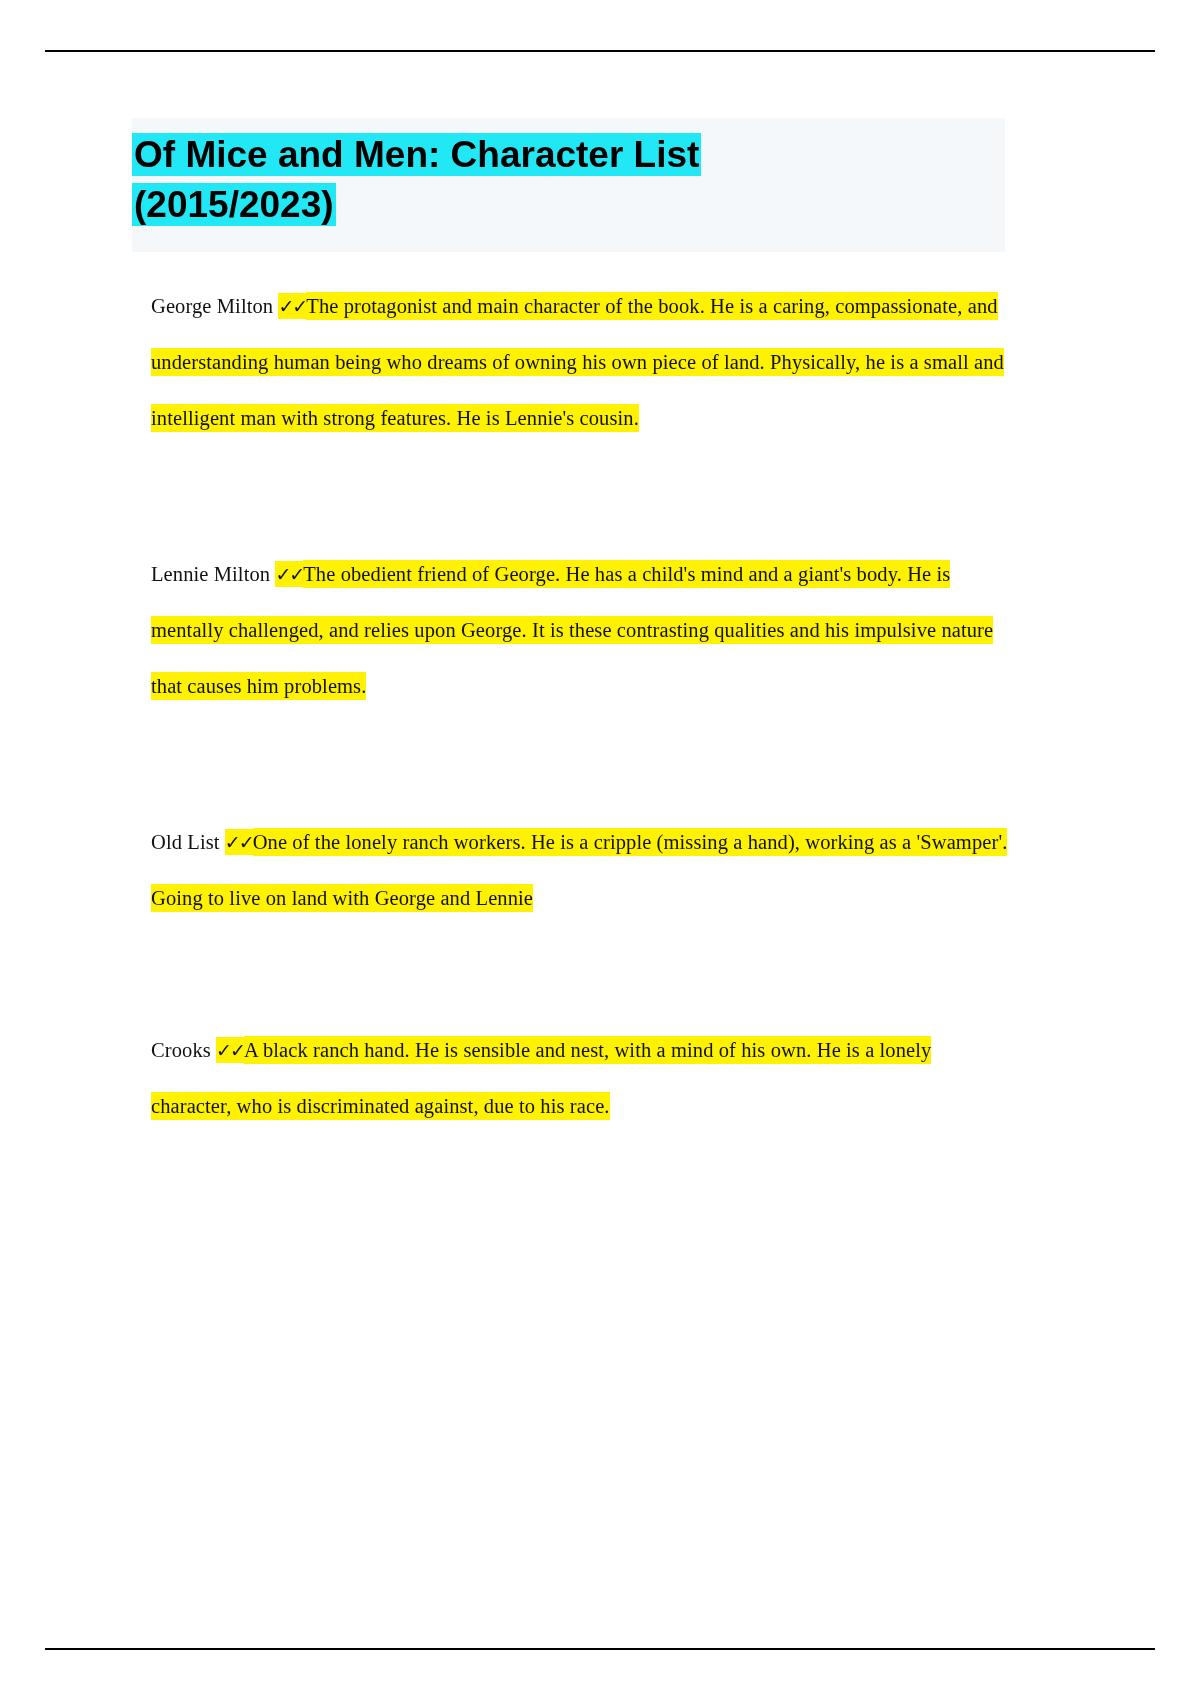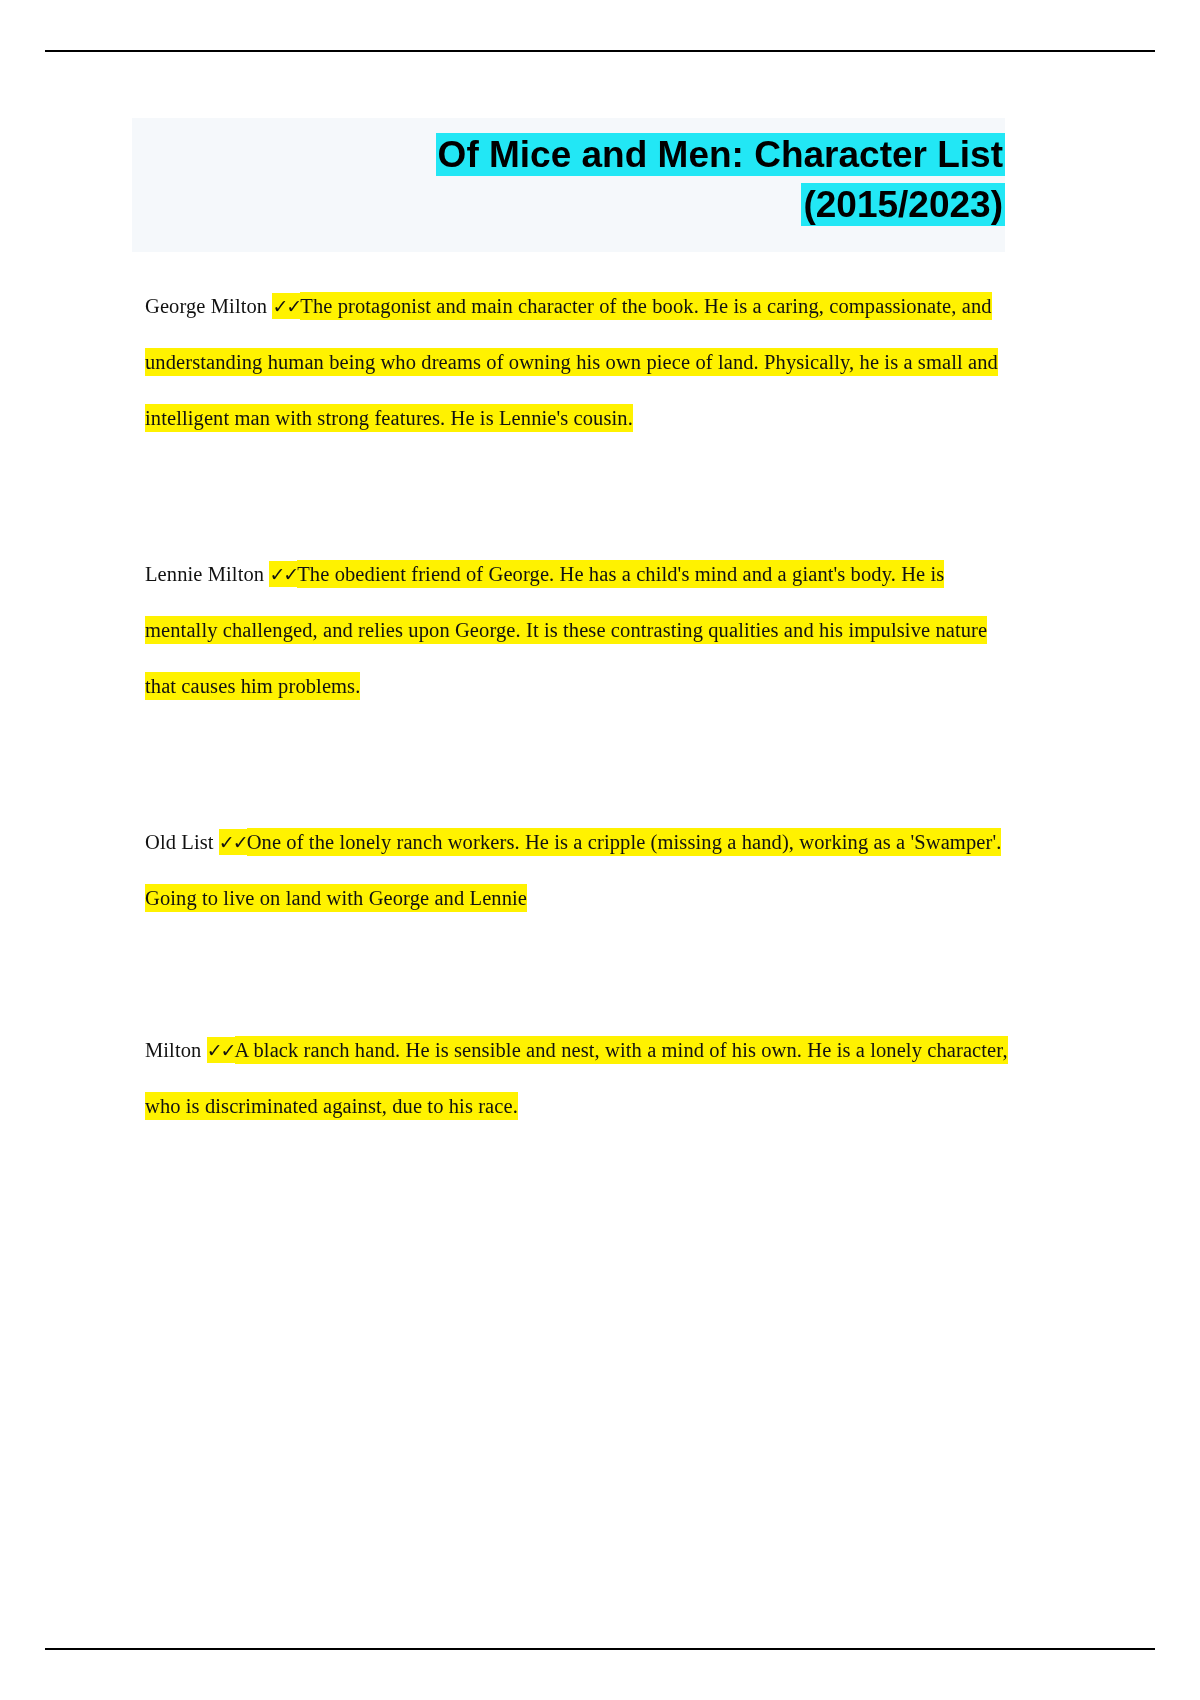--- a/index.html
+++ b/index.html
@@ -35,40 +35,40 @@
     left: 133px;
     top: 118px;
     width: 880px;
   }
 
   .title-block {
     background: #f5f8fb;
     padding: 12px 0 22px 0;
     width: 873px;
     margin-left: -1px;
-    text-align: right;
+    text-align: left;
   }
   .title-line {
     font-family: "Liberation Sans", sans-serif;
     font-weight: bold;
     font-size: 37px;
     line-height: 50px;
     color: #000000;
     display: block;
   }
   .title-line span.hl {
     background: #22e7f5;
     padding: 1px 2px;
   }
 
   .entry {
     margin-top: 26px;
   }
   .entry p {
-    margin: 0 0 0 12px;
+    margin: 0 0 0 18px;
     font-size: 20.5px;
     line-height: 56px;
     color: #111111;
     letter-spacing: 0.1px;
   }
   .name {
     color: #111111;
   }
   .ticks {
     font-family: "DejaVu Sans", sans-serif;
@@ -121,21 +121,21 @@
     <div class="entry">
       <p>
         <span class="name">Old List</span><span>&nbsp;</span><span class="ticks">✓✓</span><span class="hl-y">One of the lonely ranch workers. He is a cripple (missing a hand), working as a 'Swamper'. Going to live on land with George and Lennie</span>
       </p>
     </div>
 
     <div class="gap-2"></div>
 
     <div class="entry">
       <p>
-        <span class="name">Milton</span><span>&nbsp;</span><span class="ticks">✓✓</span><span class="hl-y">A black ranch hand. He is sensible and nest, with a mind of his own. He is a lonely character, who is discriminated against, due to his race.</span>
+        <span class="name">Crooks</span><span>&nbsp;</span><span class="ticks">✓✓</span><span class="hl-y">A black ranch hand. He is sensible and nest, with a mind of his own. He is a lonely character, who is discriminated against, due to his race.</span>
       </p>
     </div>
 
     <div class="gap-2"></div>
 
 
   </div>
 </div>
 
 </body></html>

